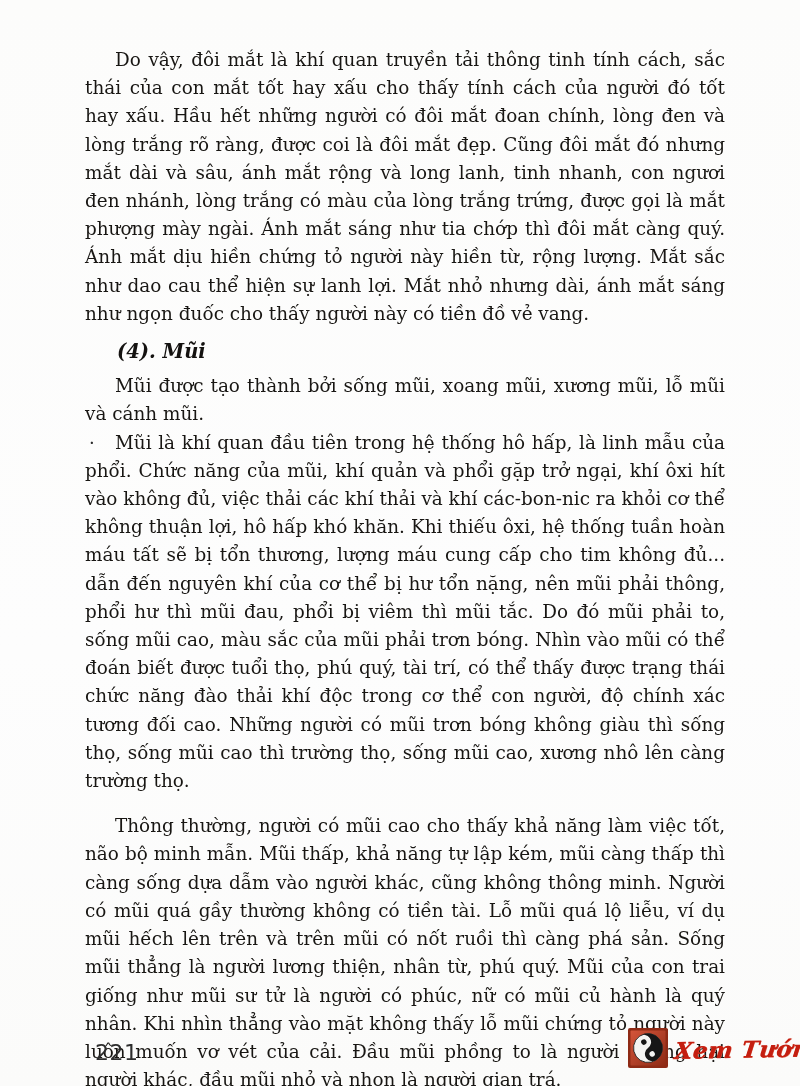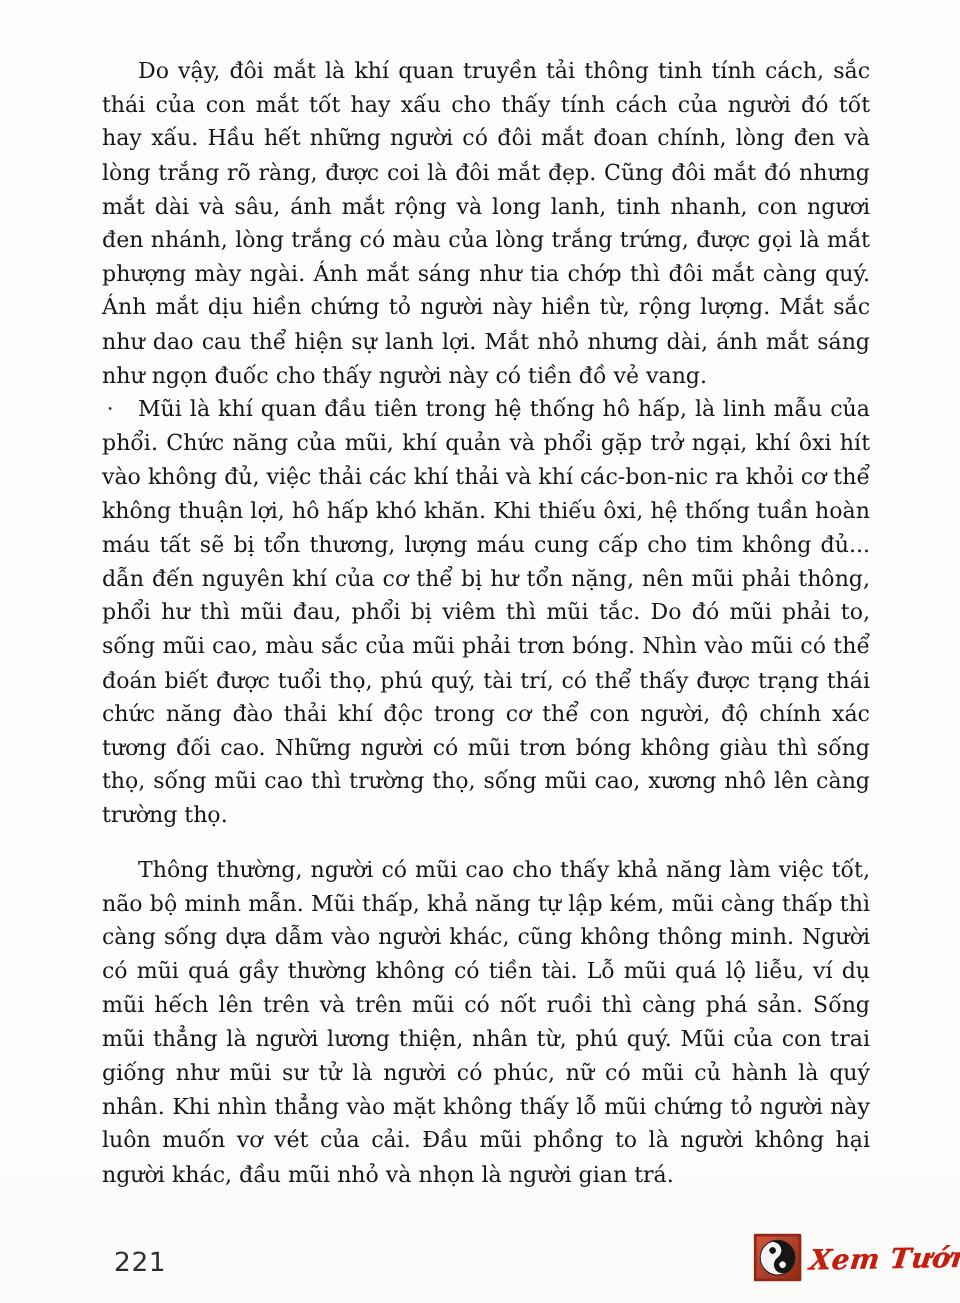--- a/index.html
+++ b/index.html
@@ -87,21 +87,23 @@
   }
 </style>
 </head>
 <body>
 
 <div class="page">
 
   <div class="text-block">
     <p class="para">Do vậy, đôi mắt là khí quan truyền tải thông tinh tính cách, sắc thái của con mắt tốt hay xấu cho thấy tính cách của người đó tốt hay xấu. Hầu hết những người có đôi mắt đoan chính, lòng đen và lòng trắng rõ ràng, được coi là đôi mắt đẹp. Cũng đôi mắt đó nhưng mắt dài và sâu, ánh mắt rộng và long lanh, tinh nhanh, con ngươi đen nhánh, lòng trắng có màu của lòng trắng trứng, được gọi là mắt phượng mày ngài. Ánh mắt sáng như tia chớp thì đôi mắt càng quý. Ánh mắt dịu hiền chứng tỏ người này hiền từ, rộng lượng. Mắt sắc như dao cau thể hiện sự lanh lợi. Mắt nhỏ nhưng dài, ánh mắt sáng như ngọn đuốc cho thấy người này có tiền đồ vẻ vang.</p>
 
+    <h3 class="heading">(4). Mũi</h3>
 
+    <p class="para">Mũi được tạo thành bởi sống mũi, xoang mũi, xương mũi, lỗ mũi và cánh mũi.</p>
 
     <div class="para-wrap">
       <span class="margin-dot">·</span>
       <p class="para">Mũi là khí quan đầu tiên trong hệ thống hô hấp, là linh mẫu của phổi. Chức năng của mũi, khí quản và phổi gặp trở ngại, khí ôxi hít vào không đủ, việc thải các khí thải và khí các-bon-nic ra khỏi cơ thể không thuận lợi, hô hấp khó khăn. Khi thiếu ôxi, hệ thống tuần hoàn máu tất sẽ bị tổn thương, lượng máu cung cấp cho tim không đủ... dẫn đến nguyên khí của cơ thể bị hư tổn nặng, nên mũi phải thông, phổi hư thì mũi đau, phổi bị viêm thì mũi tắc. Do đó mũi phải to, sống mũi cao, màu sắc của mũi phải trơn bóng. Nhìn vào mũi có thể đoán biết được tuổi thọ, phú quý, tài trí, có thể thấy được trạng thái chức năng đào thải khí độc trong cơ thể con người, độ chính xác tương đối cao. Những người có mũi trơn bóng không giàu thì sống thọ, sống mũi cao thì trường thọ, sống mũi cao, xương nhô lên càng trường thọ.</p>
     </div>
 
     <p class="para para-gap">Thông thường, người có mũi cao cho thấy khả năng làm việc tốt, não bộ minh mẫn. Mũi thấp, khả năng tự lập kém, mũi càng thấp thì càng sống dựa dẫm vào người khác, cũng không thông minh. Người có mũi quá gầy thường không có tiền tài. Lỗ mũi quá lộ liễu, ví dụ mũi hếch lên trên và trên mũi có nốt ruồi thì càng phá sản. Sống mũi thẳng là người lương thiện, nhân từ, phú quý. Mũi của con trai giống như mũi sư tử là người có phúc, nữ có mũi củ hành là quý nhân. Khi nhìn thẳng vào mặt không thấy lỗ mũi chứng tỏ người này luôn muốn vơ vét của cải. Đầu mũi phồng to là người không hại người khác, đầu mũi nhỏ và nhọn là người gian trá.</p>
   </div>
 
   <span class="page-number">221</span>

